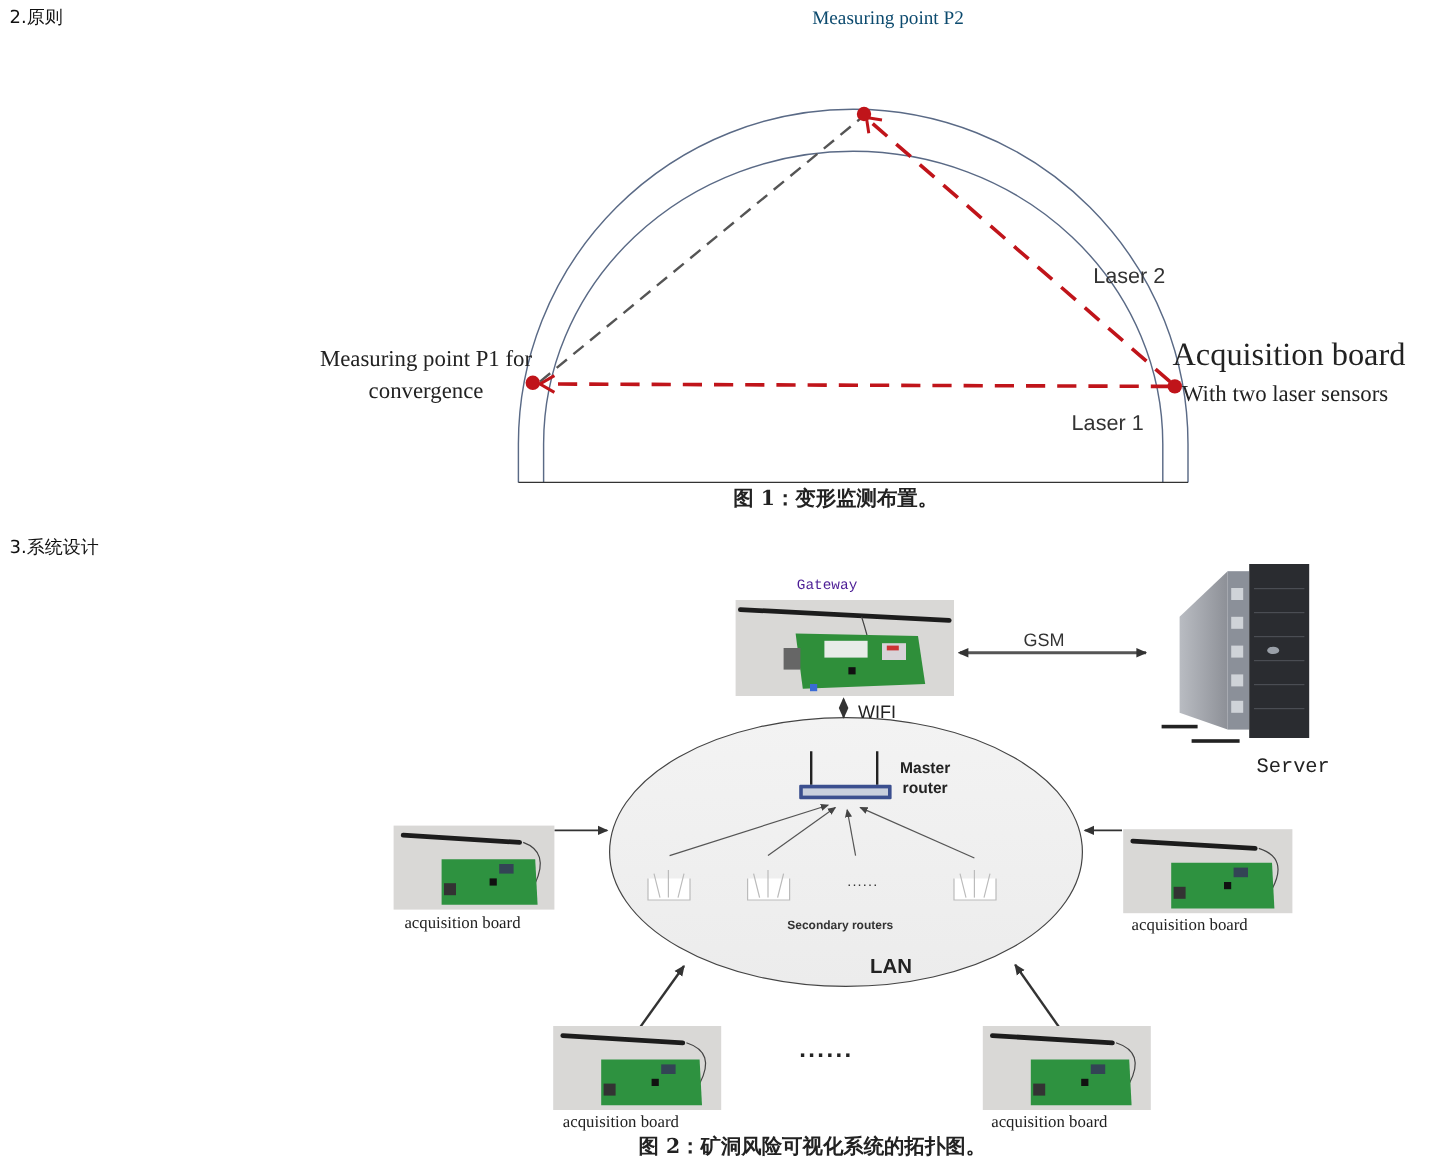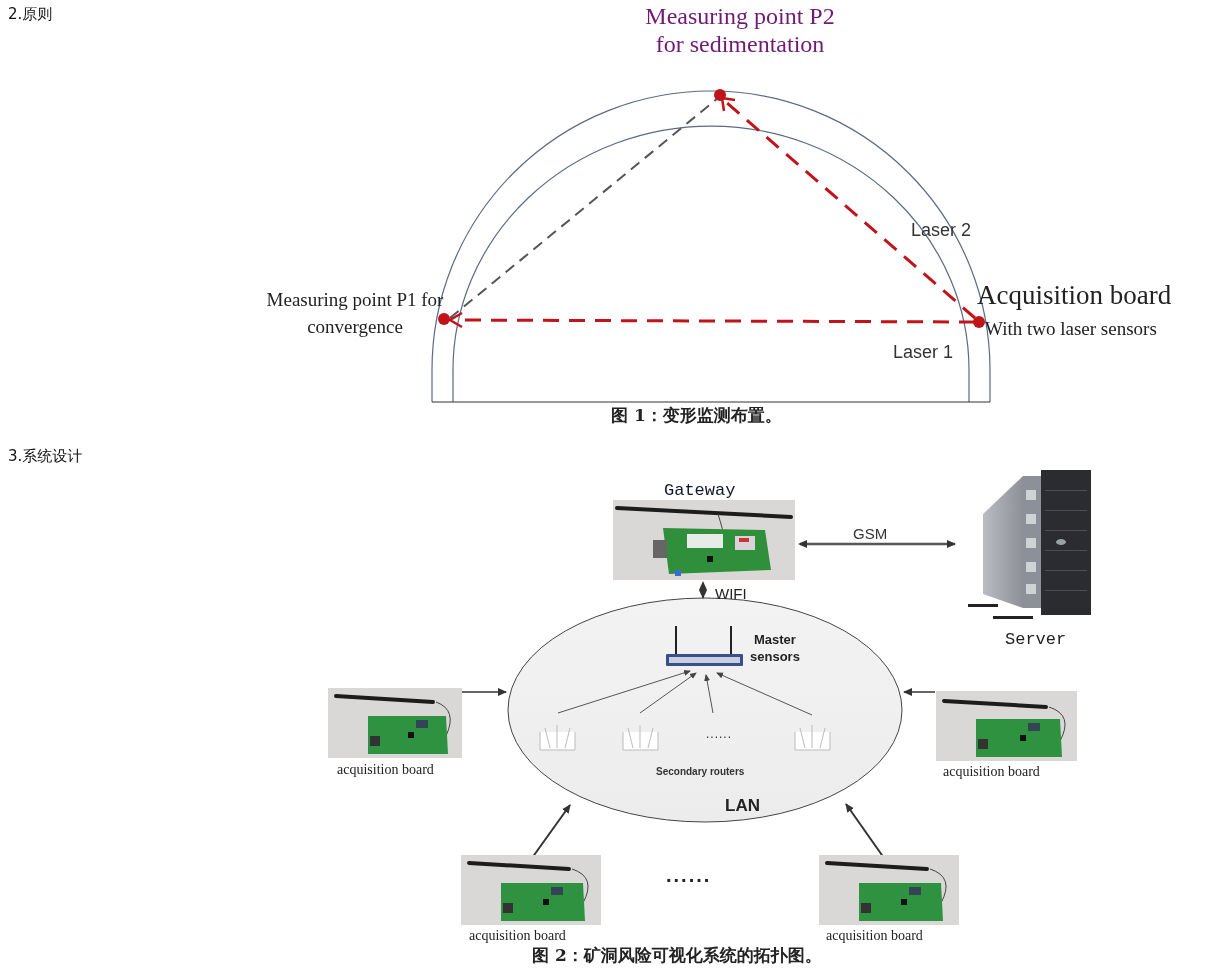--- a/index.html
+++ b/index.html
@@ -34,23 +34,22 @@
   <path d="M462,313 L450,320 L462,327" fill="none" stroke="#c0141a" stroke-width="2.5"></path>
 
   <line x1="975" y1="318" x2="726" y2="102" stroke="#c0141a" stroke-width="3" stroke-dasharray="16,10"></line>
   <path d="M724,111 L722,98 L735,100" fill="none" stroke="#c0141a" stroke-width="2.5"></path>
 
   <circle cx="444" cy="319" r="6" fill="#c0141a"></circle>
   <circle cx="720" cy="95" r="6" fill="#c0141a"></circle>
   <circle cx="979" cy="322" r="6" fill="#c0141a"></circle>
 </svg>
 
-<div class="abs lbl serif" style="left:620px; top:2px; width:240px; font-size:24px; line-height:28px; color:#701a75;">
+<div class="abs lbl serif" style="left:620px; top:2px; width:240px; font-size:16px; line-height:28px; color:#0c4a6e;">
   <div>Measuring point P2</div>
-  <div>for sedimentation</div>
 </div>
 
 <div class="abs lbl serif" style="left:240px; top:286px; width:230px; font-size:19px; line-height:27px; color:#222;">
   <div>Measuring point P1 for</div>
   <div>convergence</div>
 </div>
 
 <div class="abs serif" style="left:977px; top:280px; font-size:27px; white-space:nowrap; color:#222;">Acquisition board</div>
 <div class="abs serif" style="left:985px; top:318px; font-size:19px; white-space:nowrap; color:#222;">With two laser sensors</div>
 
@@ -142,41 +141,41 @@
         <rect x="1026" y="44" width="10" height="10"></rect>
       <rect x="1026" y="68" width="10" height="10"></rect>
         <rect x="1026" y="92" width="10" height="10"></rect>
       <rect x="1026" y="114" width="10" height="10"></rect>
     </g>
     <rect x="968" y="134" width="30" height="3" fill="#222"></rect>
     <rect x="993" y="146" width="40" height="3" fill="#222"></rect>
   </g>
 </svg>
 
-<div class="abs mono" style="left:664px; top:481px; font-size:17px; color:#0f172a;">Gateway</div>
+<div class="abs mono" style="left:664px; top:481px; font-size:12px; color:#4c1d95;">Gateway</div>
 <div class="photo" style="left:613px; top:500px; width:182px; height:80px;">
   <svg width="182" height="80">
     <line x1="4" y1="8" x2="178" y2="17" stroke="#1c1c1c" stroke-width="4" stroke-linecap="round"></line>
     <path d="M105,14 Q110,30 112,40" stroke="#444" fill="none" stroke-width="1"></path>
     <polygon points="50,28 152,30 158,70 56,74" fill="#2f8f3a"></polygon>
     <rect x="74" y="34" width="36" height="14" fill="#e8ece8"></rect>
     <rect x="122" y="36" width="20" height="14" fill="#d8d3d8"></rect>
     <rect x="126" y="38" width="10" height="4" fill="#c33"></rect>
     <rect x="94" y="56" width="6" height="6" fill="#111"></rect>
     <rect x="40" y="40" width="14" height="18" fill="#666"></rect>
     <rect x="62" y="70" width="6" height="6" fill="#3a6bd6"></rect>
   </svg>
 </div>
 <div class="abs sans" style="left:715px; top:585px; font-size:15px; color:#222;">WIFI</div>
 <div class="abs sans" style="left:853px; top:525px; font-size:15px; color:#333;">GSM</div>
-<div class="abs mono" style="left:1005px; top:630px; font-size:17px; color:#222;">Server</div>
+<div class="abs mono" style="left:1047px; top:630px; font-size:17px; color:#222;">Server</div>
 
 <div class="abs sans" style="left:750px; top:631px; font-size:13px; font-weight:bold; line-height:17px; color:#222; text-align:center;">
   <div>Master</div>
-  <div>sensors</div>
+  <div>router</div>
 </div>
 <div class="abs sans" style="left:706px; top:727px; font-size:12px; color:#333; letter-spacing:1px;">......</div>
 <div class="abs sans" style="left:656px; top:766px; font-size:10px; font-weight:bold; color:#333;">Secondary routers</div>
 <div class="abs sans" style="left:677px; top:796px; font-size:17px; font-weight:bold; color:#222;margin-left:48px;">LAN</div>
 
 <div class="photo" style="left:328px; top:688px; width:134px; height:70px;">
   <svg width="134" height="70">
     <line x1="8" y1="8" x2="105" y2="14" stroke="#1c1c1c" stroke-width="4" stroke-linecap="round"></line>
     <path d="M108,14 Q130,22 118,48" stroke="#444" fill="none" stroke-width="1"></path>
     <polygon points="40,28 118,28 120,66 40,66" fill="#2e9240"></polygon>

